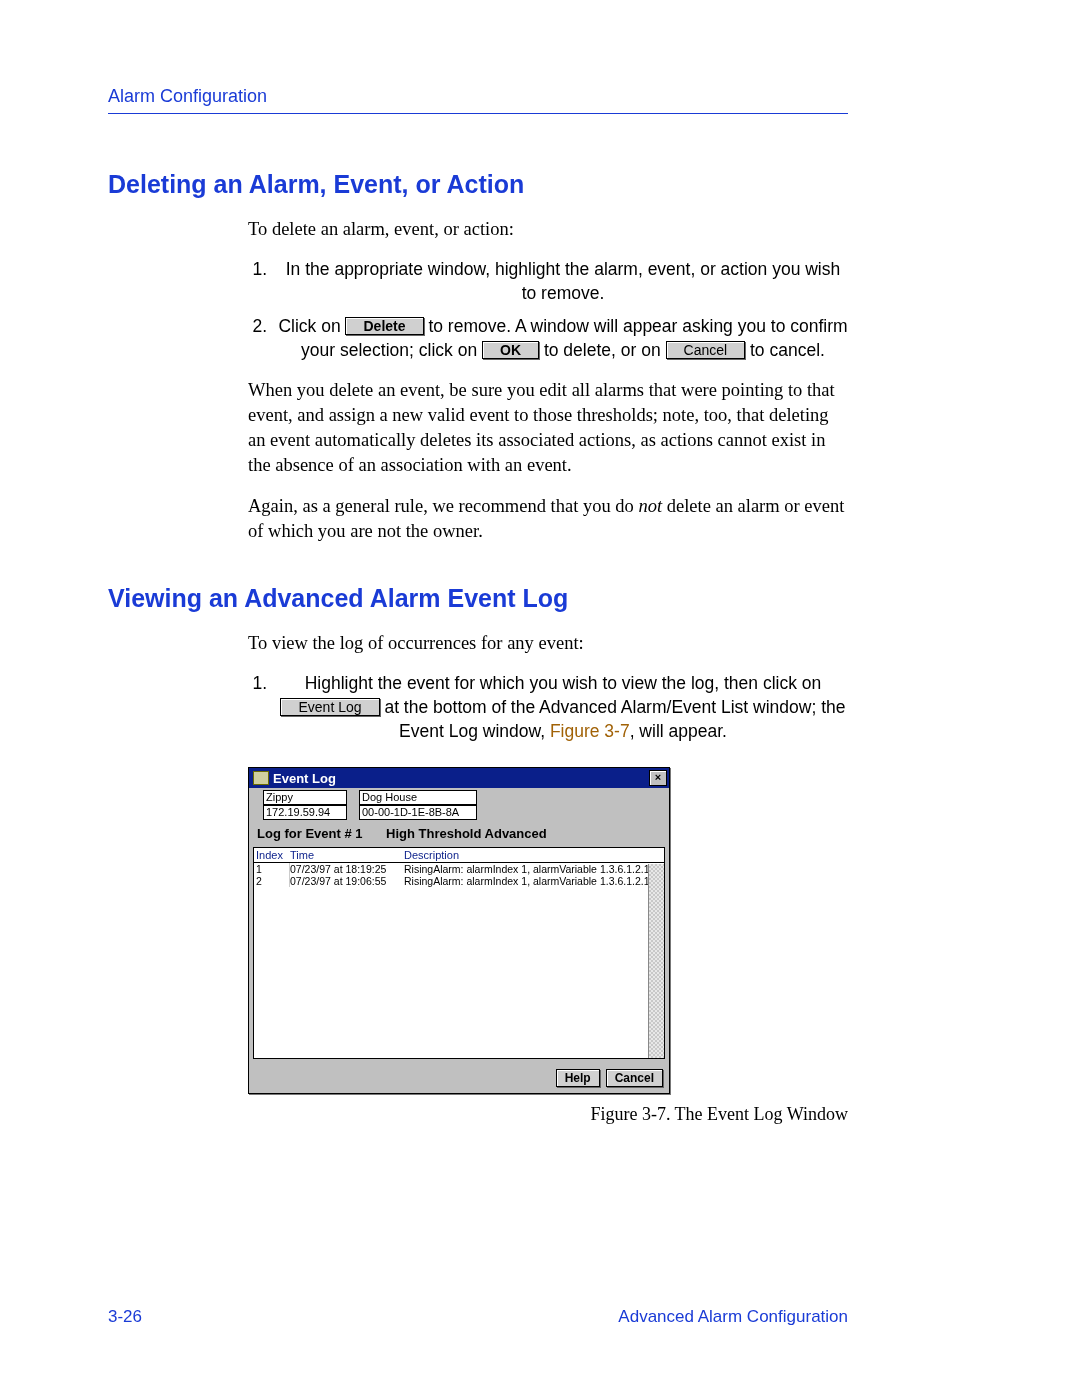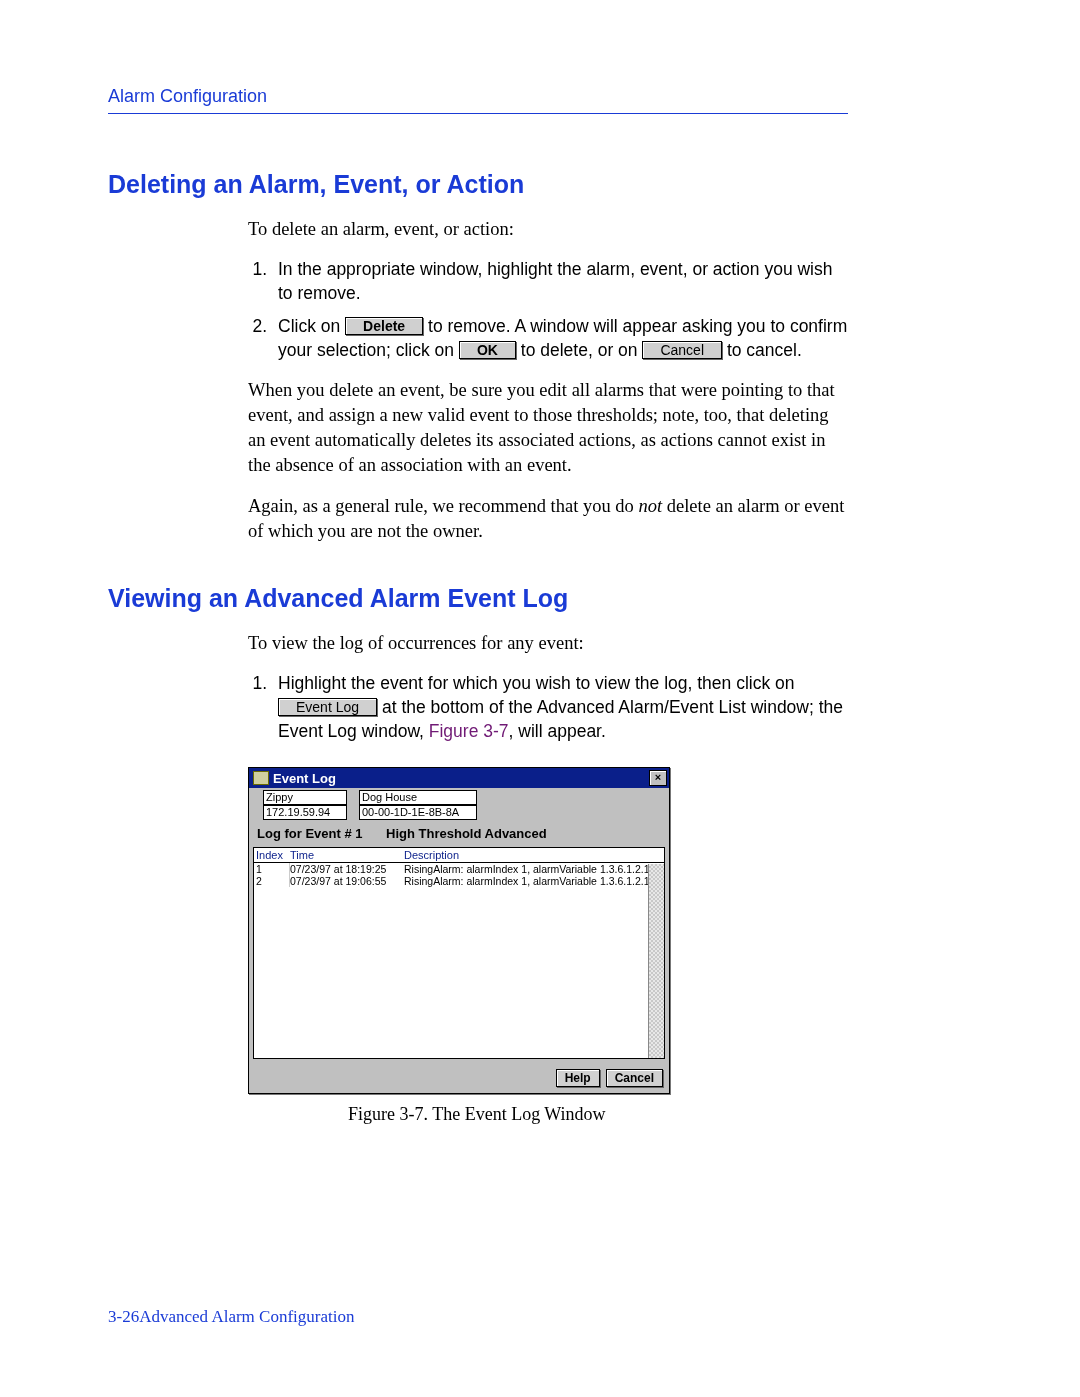--- a/index.html
+++ b/index.html
@@ -38,36 +38,36 @@
   }
   .sans {
     font-family: Arial, Helvetica, sans-serif;
     font-size: 17.5px;
   }
   p { margin: 0 0 16px 0; }
   ol.steps {
     margin: 0 0 16px 0;
     padding-left: 24px;
   }
-  ol.steps li { margin-bottom: 10px; padding-left: 6px; }
+  ol.steps li { margin-bottom: 10px; padding-left: 6px; text-align: center; }
   .btn-inline {
     display: inline-block;
     background: #d0d0d0;
     border: 1px solid #000;
     box-shadow: 1px 1px 0 #666, inset 1px 1px 0 #fff;
     font-family: Arial, Helvetica, sans-serif;
     font-size: 14px;
     font-weight: bold;
     padding: 0 17px;
     line-height: 16px;
     vertical-align: 1px;
     color: #000;
   }
   .btn-inline.normal { font-weight: normal; }
-  .figref { color: #701a75; }
+  .figref { color: #a16207; }
   em.italic { font-style: italic; }
 
   
   .window {
     width: 420px;
     margin: 24px 0 10px 140px;
     background: #c0c0c0;
     border: 1px solid #000;
     box-shadow: 1px 1px 0 #777;
     font-family: Arial, Helvetica, sans-serif;
@@ -147,33 +147,34 @@
     display: flex; justify-content: flex-end; gap: 6px;
     padding: 4px 6px 6px 0;
   }
   .win-buttons .btn {
     background: #d0d0d0; border: 1px solid #000;
     box-shadow: inset 1px 1px 0 #fff, 1px 1px 0 #666;
     padding: 1px 8px; font-weight: bold; font-size: 12px;
   }
   .caption {
     margin-left: 140px;
-    text-align: left;
+    text-align: right;
     padding-left: 100px;
     font-size: 18px;
     margin-top: 8px;
   }
 
   .footer {
     position: absolute;
     left: 108px; right: 108px; bottom: 70px;
-    display: flex; 
-    font-family: Liberation Serif, serif;
+    display: flex; justify-content: space-between;
+    font-family: Liberation Sans, sans-serif;
     font-size: 17px;
     color: #1a3bd6;
+    gap: 32px;
   }
 </style>
 </head>
 <body>
 
 <div class="page">
   <div class="running-head">Alarm Configuration</div>
 
   <h2 class="section">Deleting an Alarm, Event, or Action</h2>
 

